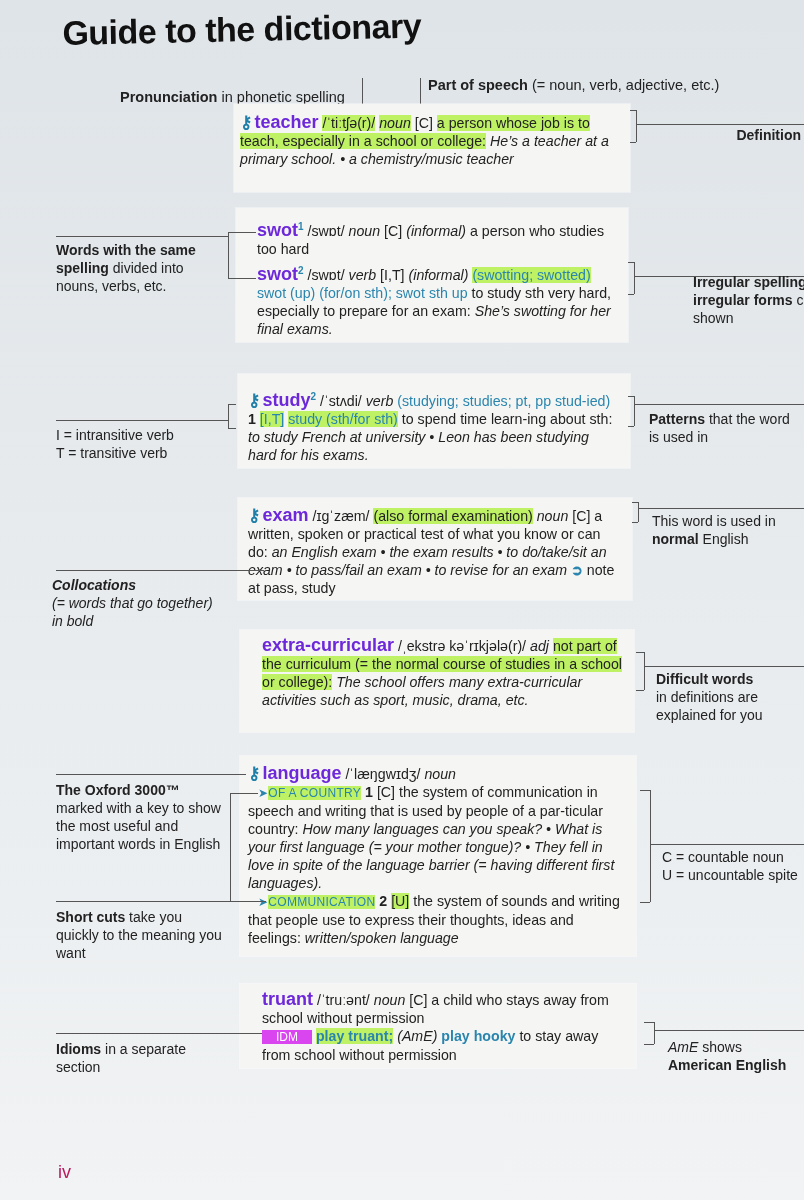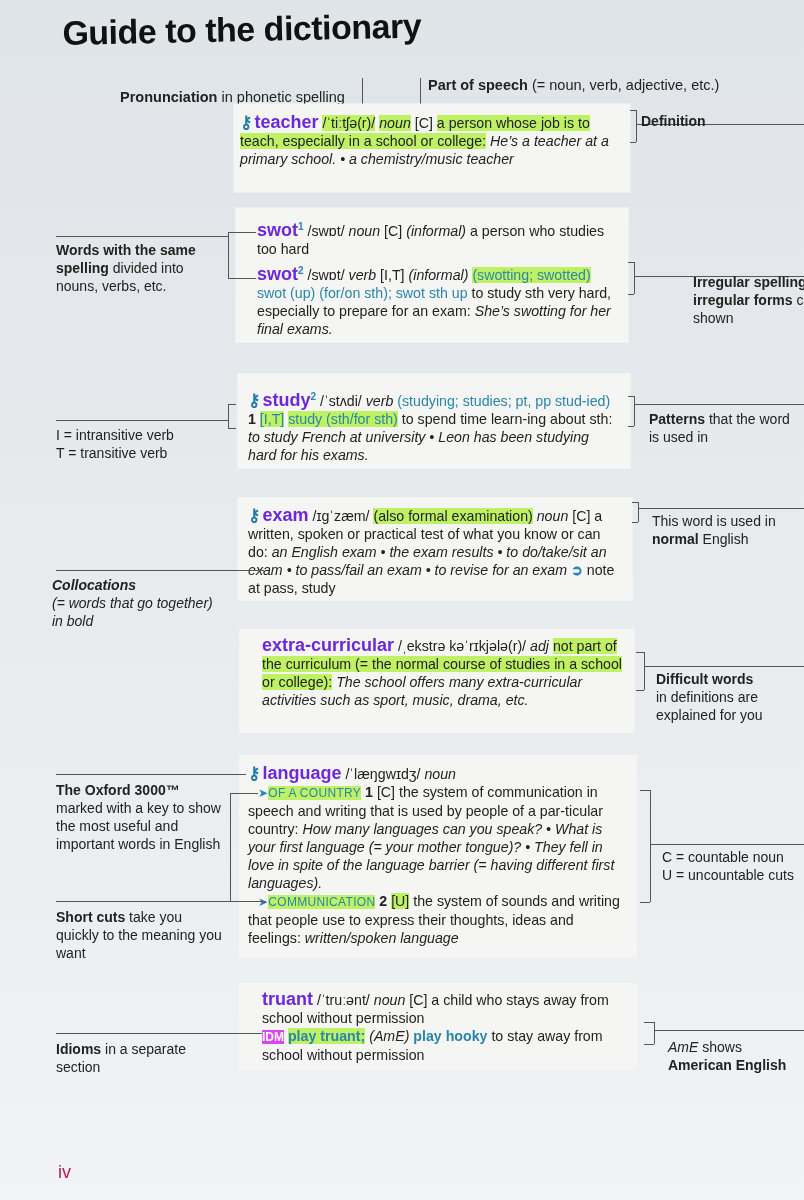--- a/index.html
+++ b/index.html
@@ -23,21 +23,21 @@
   }
   .hw { color: #6d28d9; font-weight: bold; font-size: 18px; }
   .blue { color: #2a85ae; }
   .hl { background: #bef264; }
   .it { font-style: italic; }
   .b { font-weight: bold; }
   .key { color: #1f7fa8; font-weight: bold; font-size: 17px; margin-right: 2px; }
   .ann { position: absolute; font-size: 14px; line-height: 18px; color: #222; }
   .line { position: absolute; background: #555; }
   .sc { color: #2a85ae; font-size: 12px; letter-spacing: 0.3px; }
-  .idm { background: #d946ef; color: #fff; font-weight: bold; font-size: 12px; padding: 0 0; }
+  .idm { background: #d946ef; color: #fff; font-weight: normal; font-size: 12px; padding: 0 14px; }
   .pageno { position: absolute; left: 58px; top: 1162px; font-size: 18px; color: #be185d; }
   sup { font-size: 10px; }
 </style>
 </head>
 <body>
 
 <div class="title">Guide to the dictionary</div>
 
 <div class="ann" style="left:120px;top:88px;font-size:14.5px;">
   <span class="b">Pronunciation</span><span> in phonetic spelling</span>
@@ -54,21 +54,21 @@
   <span class="hl">/ˈtiːtʃə(r)/</span>
   <span class="it hl">noun</span>
   <span>[C]</span>
   <span class="hl">a person whose job is to teach, especially in a school or college:</span>
   <span class="it">He’s a teacher at a primary school. • a chemistry/music teacher</span>
 </div>
 <div class="line" style="left:630px;top:110px;width:6px;height:1px;"></div>
 <div class="line" style="left:636px;top:110px;width:1px;height:32px;"></div>
 <div class="line" style="left:630px;top:142px;width:6px;height:1px;"></div>
 <div class="line" style="left:636px;top:124px;width:168px;height:1px;"></div>
-<div class="ann" style="left:641px;top:112px;width:160px;">
+<div class="ann" style="left:641px;top:126px;width:160px;text-align:right;">
   <span class="b">Definition</span><br>
 </div>
 
 <div class="card" style="left:236px;top:208px;width:392px;height:134px;"></div>
 <div class="entry" style="left:257px;top:218px;width:356px;">
   <span class="hw">swot</span><sup class="blue b">1</sup>
   <span>/swɒt/</span>
   <span class="it">noun</span>
   <span>[C]</span>
   <span class="it">(informal)</span>
@@ -196,21 +196,21 @@
 <div class="line" style="left:56px;top:901px;width:210px;height:1px;"></div>
 <div class="ann" style="left:56px;top:908px;width:170px;">
   <span class="b">Short cuts</span><span> take you quickly to the meaning you want</span>
 </div>
 <div class="line" style="left:640px;top:790px;width:10px;height:1px;"></div>
 <div class="line" style="left:650px;top:790px;width:1px;height:112px;"></div>
 <div class="line" style="left:640px;top:902px;width:10px;height:1px;"></div>
 <div class="line" style="left:650px;top:844px;width:154px;height:1px;"></div>
 <div class="ann" style="left:662px;top:848px;white-space:nowrap;">
   <span>C = countable noun</span><br>
-  <span>U = uncountable cuts</span>
+  <span>U = uncountable spite</span>
 </div>
 
 <div class="card" style="left:240px;top:984px;width:396px;height:84px;"></div>
 <div class="entry" style="left:262px;top:990px;width:368px;">
   <span class="hw">truant</span>
   <span>/ˈtruːənt/</span>
   <span class="it">noun</span>
   <span>[C]</span>
   <span>a child who stays away from school without permission</span><br>
   <span class="idm">IDM</span>

